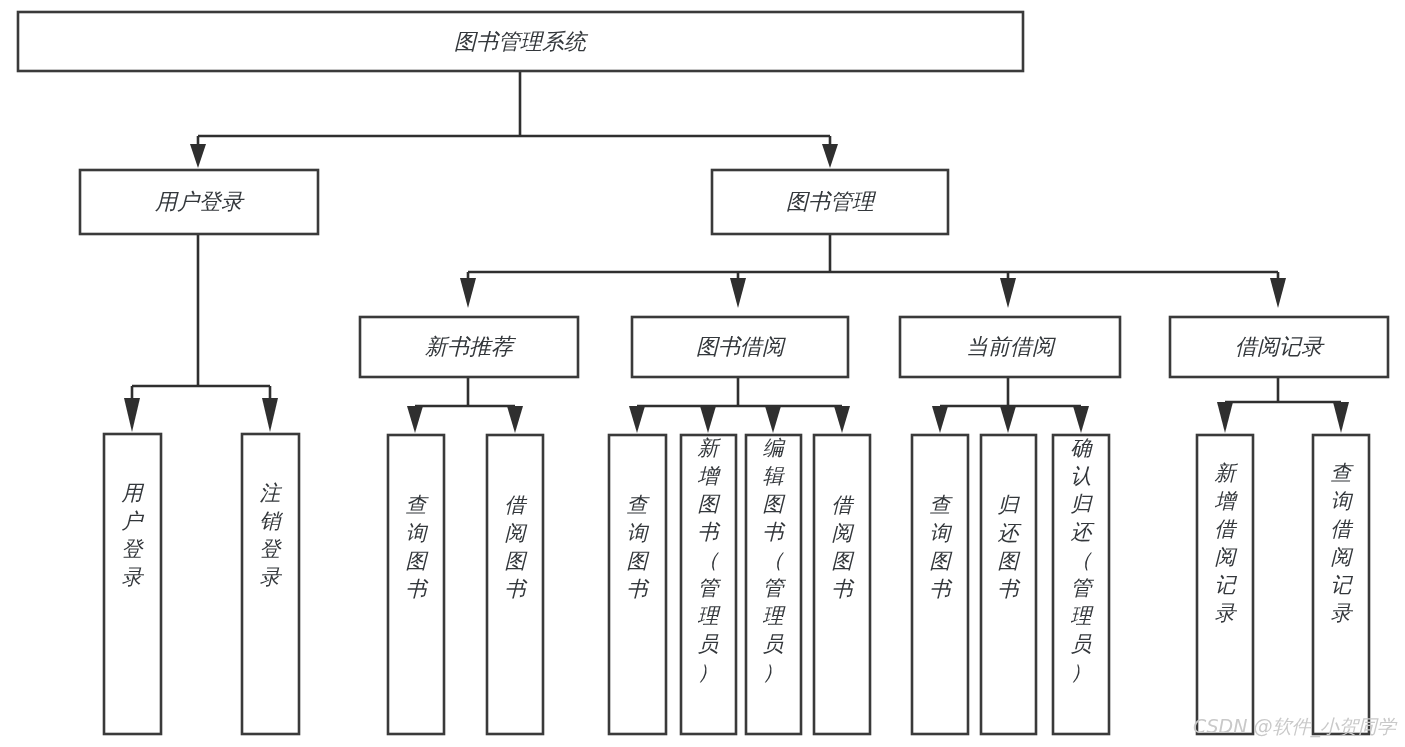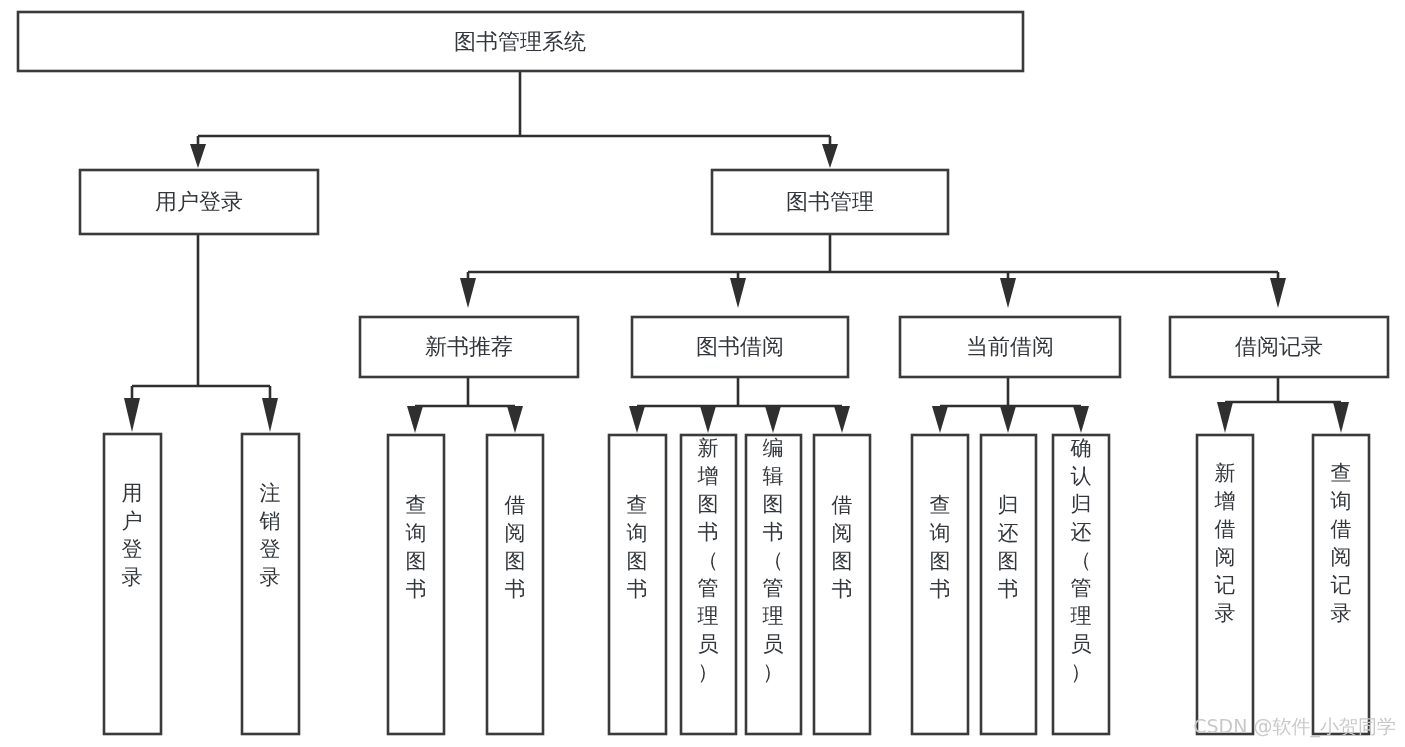--- a/index.html
+++ b/index.html
@@ -14,20 +14,21 @@
     font-family: "DejaVu Sans", "Liberation Sans", sans-serif;
     overflow: hidden;
     position: relative;
   }
   #diagram-root {
     position: absolute;
     left: 0;
     top: 0;
     width: 1405px;
     height: 747px;
+    font-style: italic;
   }
   svg.diagram-canvas {
     display: block;
     width: 1405px;
     height: 747px;
   }
   .node-box {
     fill: #ffffff;
     stroke: #3a3a3a;
     stroke-width: 2.6;

